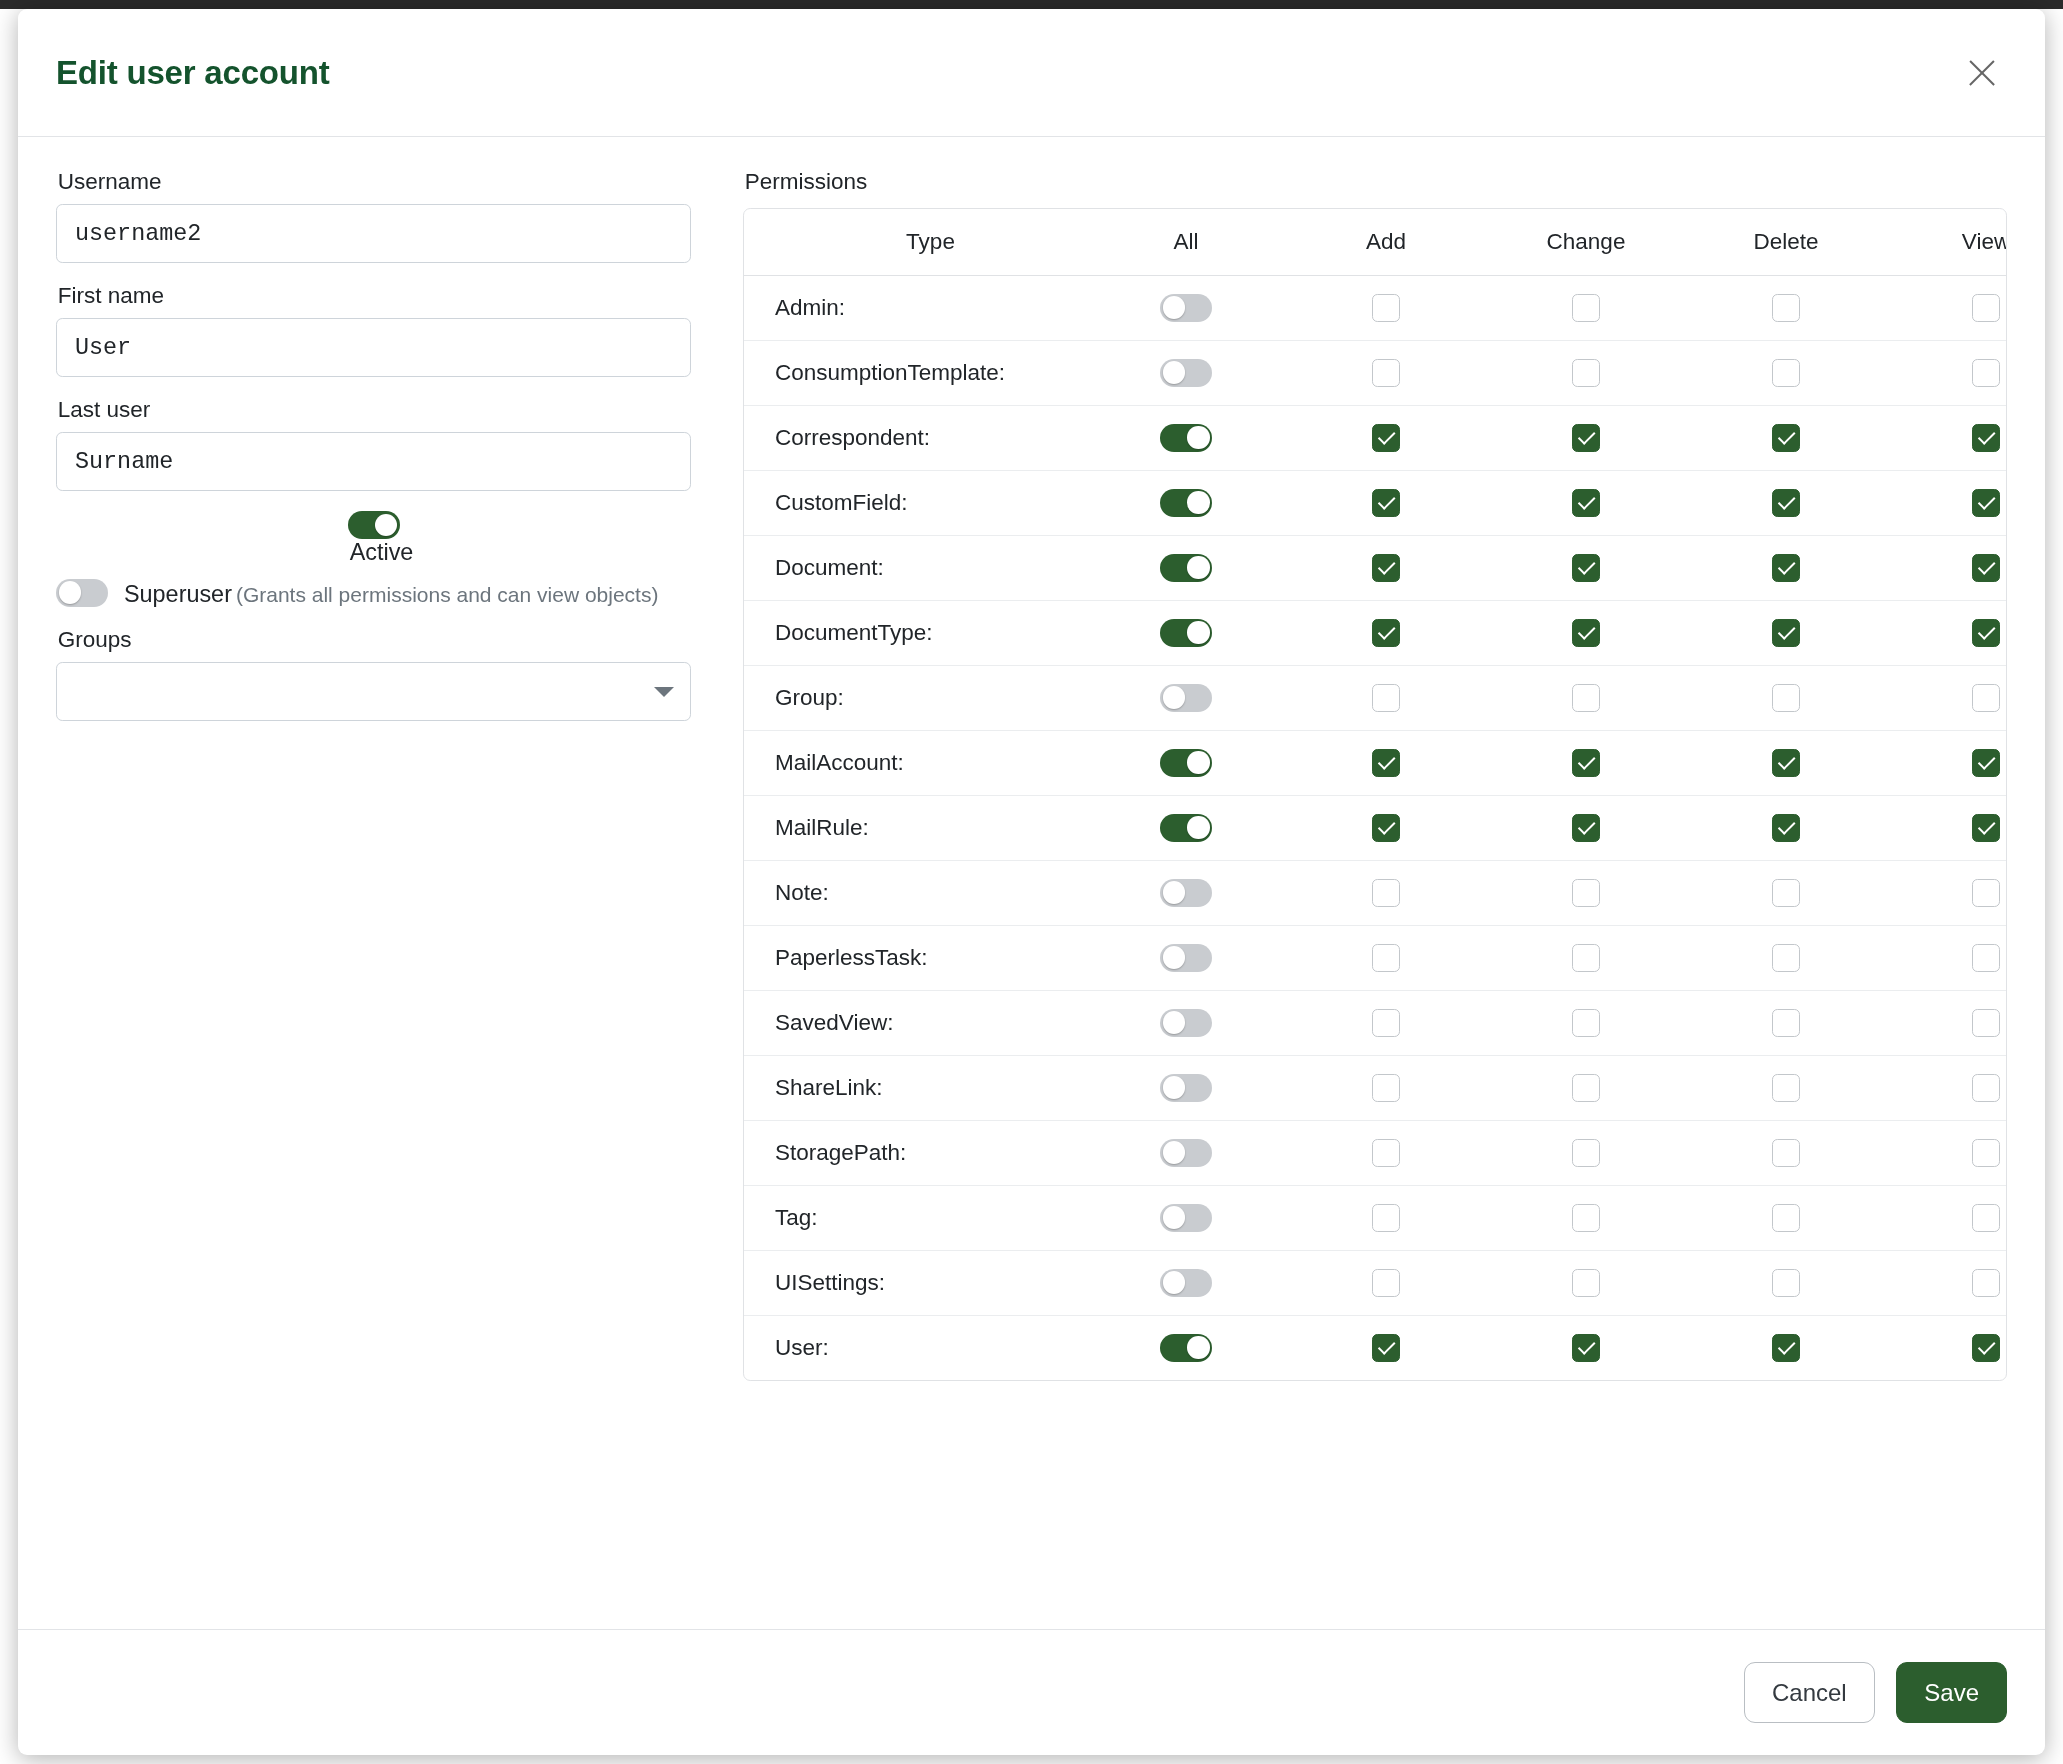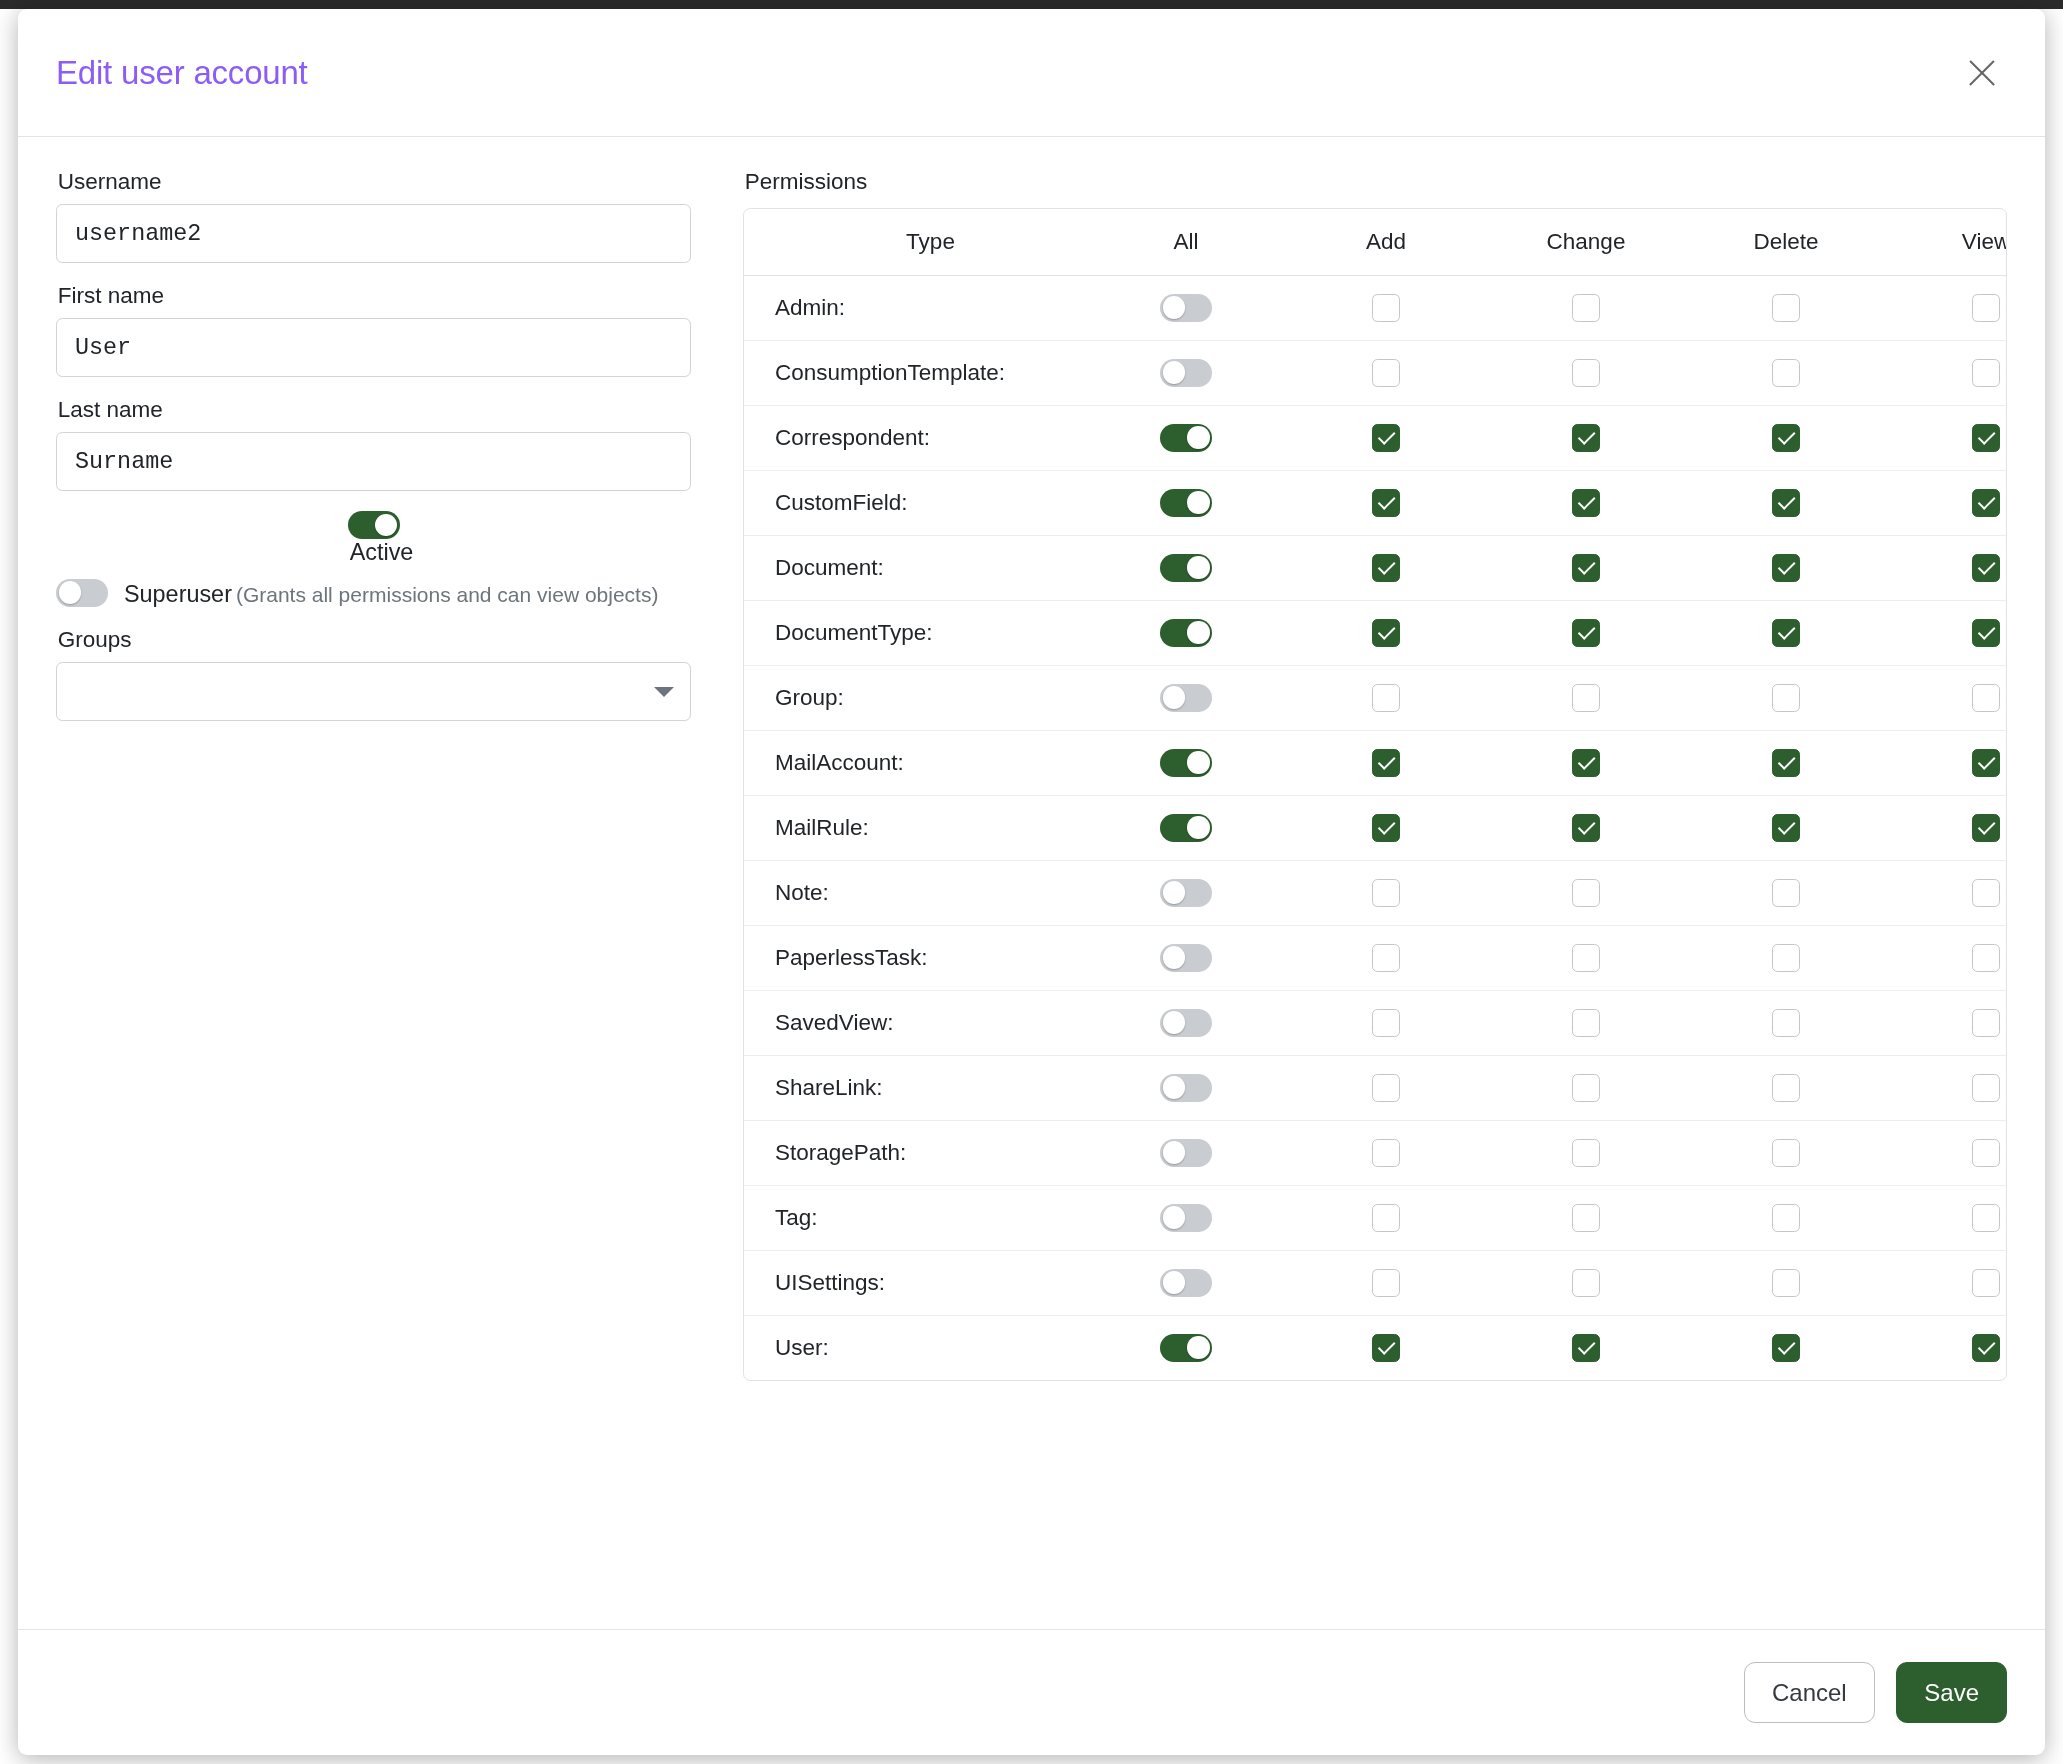--- a/index.html
+++ b/index.html
@@ -42,22 +42,22 @@
   .modal-header {
     height: 128px;
     border-bottom: 0.9px solid #e2e4e7;
     display: flex;
     align-items: center;
     padding: 0 40px 0 38px;
     flex: 0 0 auto;
   }
   .modal-title {
     font-size: 33px;
-    font-weight: normal;
-    color: #8b5cf6;
+    font-weight: bold;
+    color: #14532d;
     letter-spacing: -0.2px;
   }
   .close-btn {
     margin-left: auto;
     width: 45px;
     height: 45px;
     position: relative;
     cursor: pointer;
     opacity: 0.75;
   }
@@ -314,21 +314,21 @@
       </div>
 
 
 
       <div class="field-group">
         <label class="field-label">First name</label>
         <input class="text-input" type="text" value="User" style="">
       </div>
 
       <div class="field-group">
-        <label class="field-label">Last name</label>
+        <label class="field-label">Last user</label>
         <input class="text-input" type="text" value="Surname" style="">
       </div>
 
       <div class="toggle-row">
         <div class="toggle on">
             <div class="knob"></div>
           </div>
         <div class="toggle-label">Active</div>
       </div>
 

